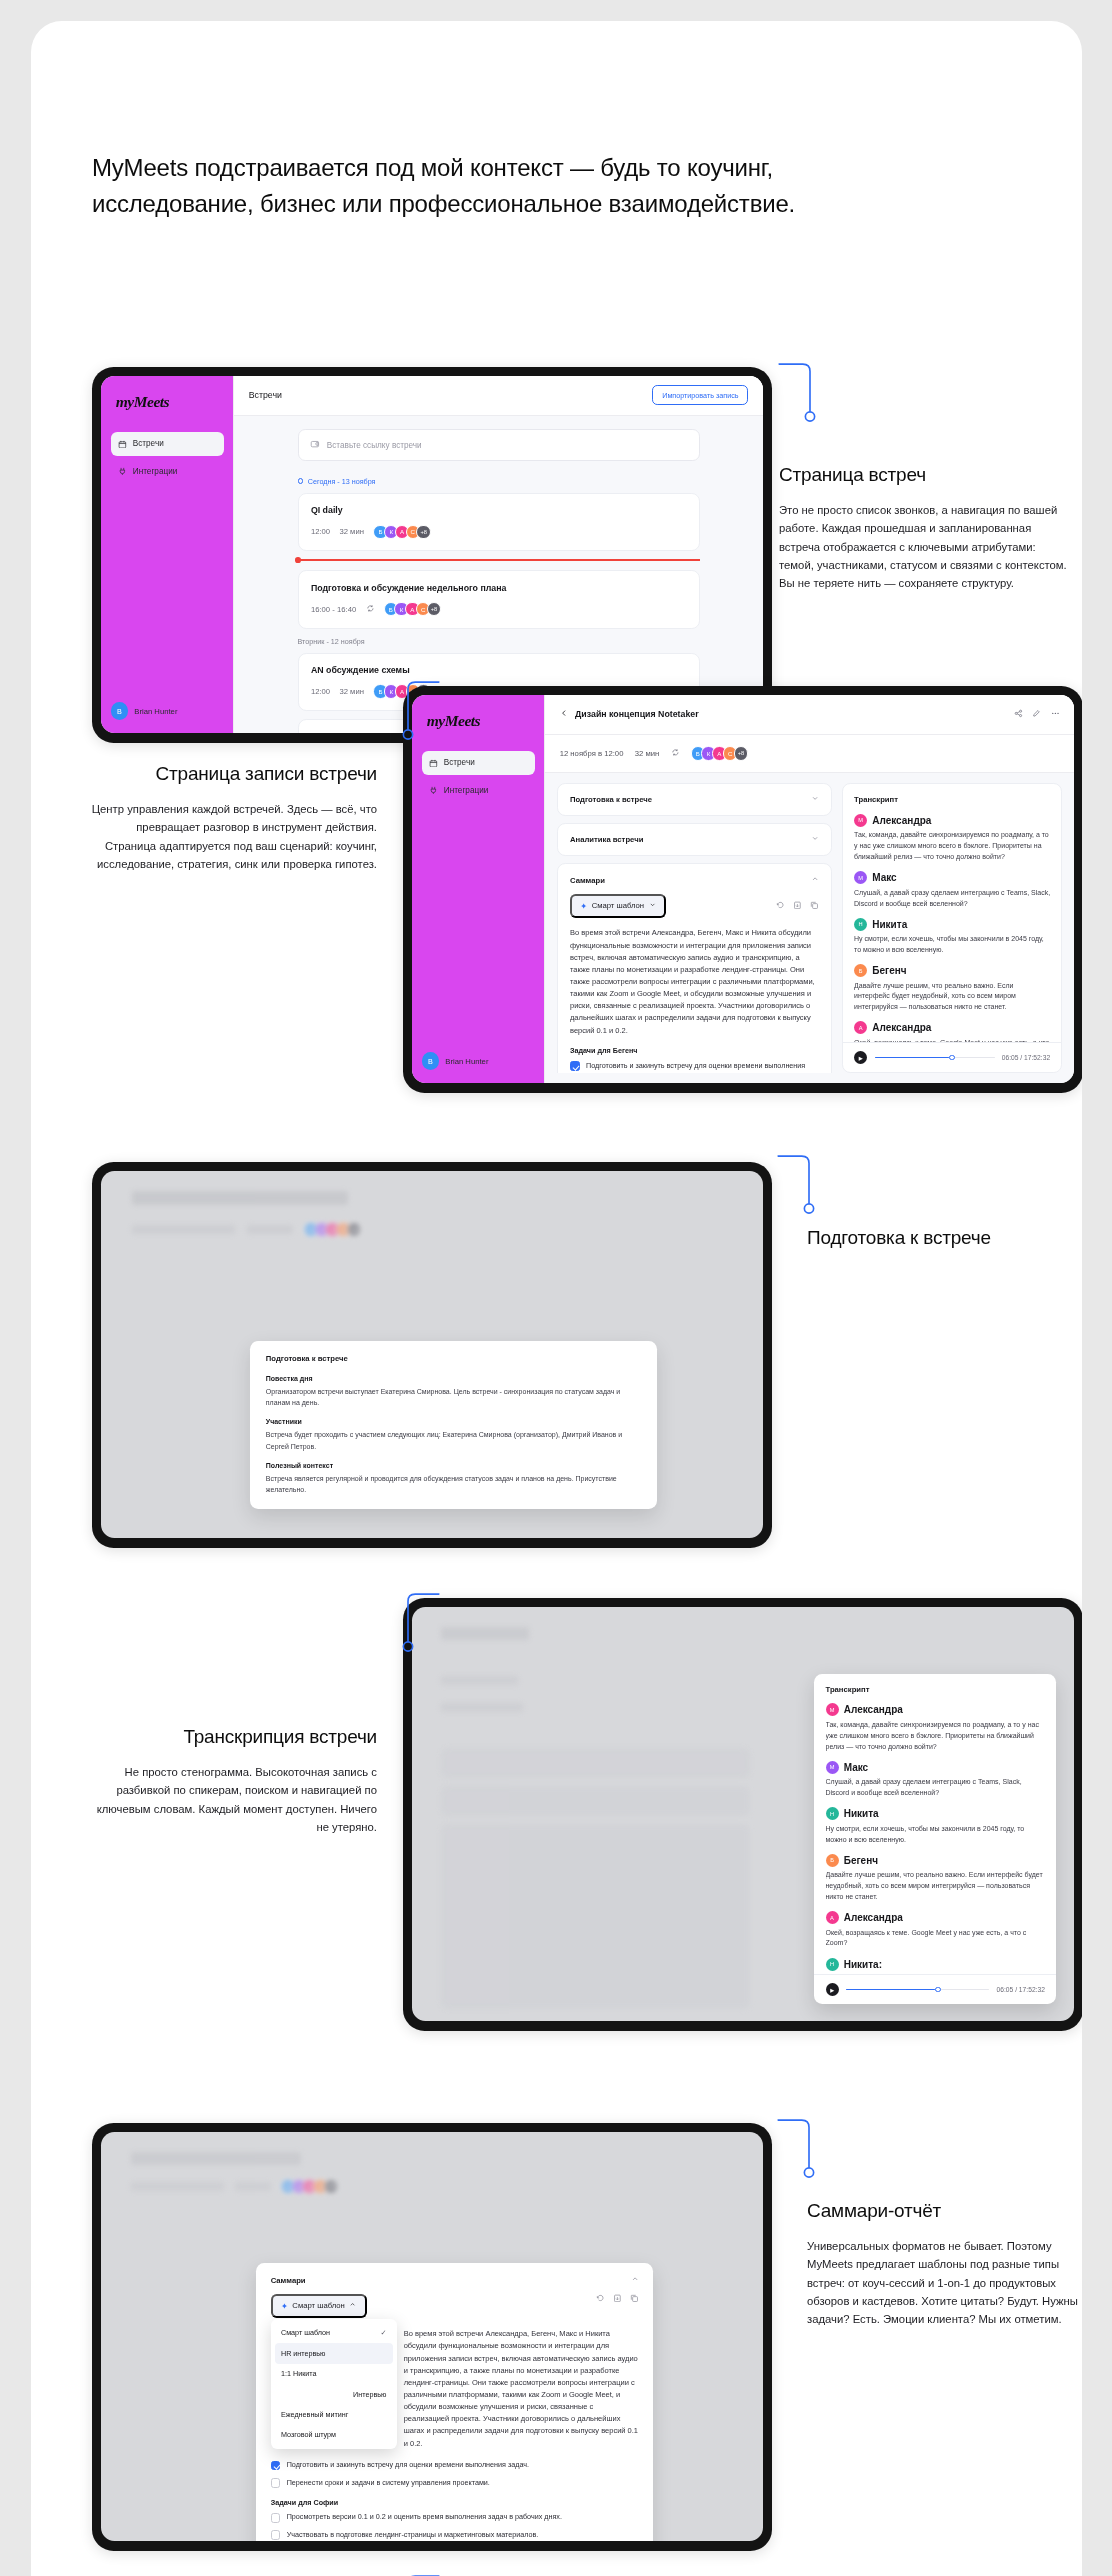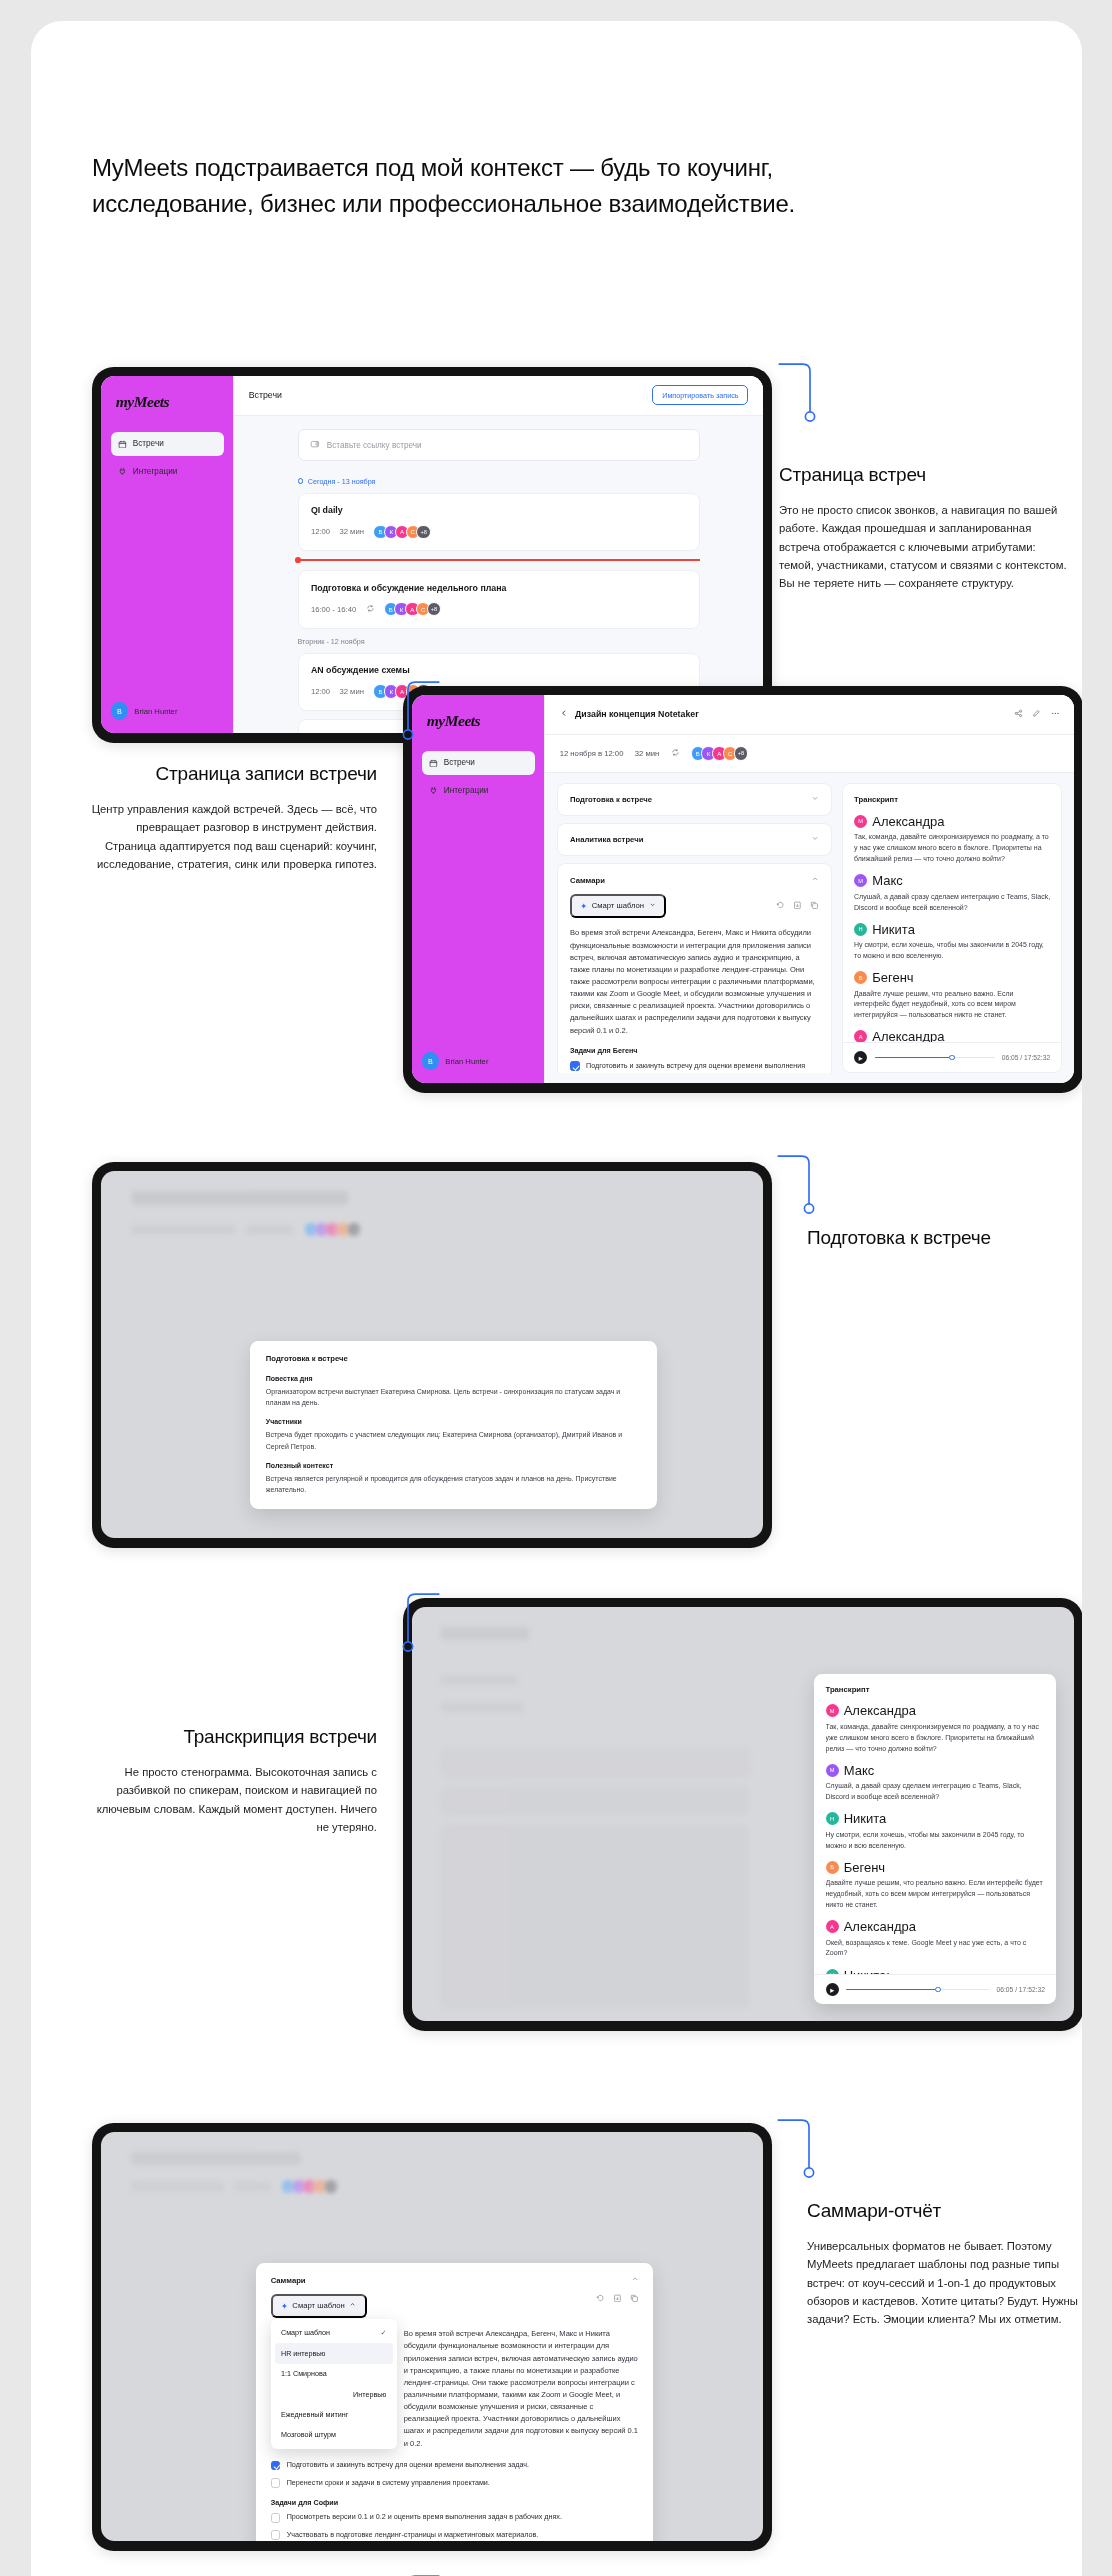--- a/index.html
+++ b/index.html
@@ -90,21 +90,21 @@
   .ghead{font-size:7.2px;font-weight:700;color:#17171b;margin:9.3px 0 5.7px;}
 
   
   .tpanel{background:#fff;border:0.5px solid #eceef3;border-radius:8.2px;padding:11.3px 11.3px 0;
           display:flex;flex-direction:column;height:100%;}
   .tpanel h4{font-size:7.7px;font-weight:700;color:#17171b;margin-bottom:9.3px;}
   .utt{margin-bottom:8.2px;}
   .uhead{display:flex;align-items:center;gap:5.2px;margin-bottom:3.6px;}
   .uhead .av2{width:13px;height:13px;border-radius:50%;color:#fff;font-size:5.7px;
      display:flex;align-items:center;justify-content:center;flex:0 0 13px;}
-  .uname2{font-size:13px;font-weight:400;color:#17171b;}
+  .uname2{font-size:10px;font-weight:700;color:#17171b;}
   .utext{font-size:7px;line-height:1.55;color:#3a3a44;}
   .player{border-top:0.5px solid #eceef3;margin:0 -11.3px;padding:7.7px 11.3px;display:flex;
      align-items:center;gap:7.2px;font-size:6.7px;color:#6b6b77;}
   .play{width:13.4px;height:13.4px;border-radius:50%;background:#1b1b20;color:#fff;font-size:5.2px;
      display:flex;align-items:center;justify-content:center;}
   .bar{flex:1;height:1.5px;background:#e5e6ec;border-radius:1px;position:relative;}
   .bar i{position:absolute;left:0;top:0;height:1.5px;width:62%;background:#2f6df6;border-radius:1px;}
   .bar b{position:absolute;left:62%;top:-2.1px;width:5.7px;height:5.7px;border-radius:50%;
      background:#fff;border:1.3px solid #2f6df6;}
 
@@ -629,21 +629,21 @@
                     <path d="M5 12l5-5 5 5"></path>
                   </svg></span>
             </button>
             <div style="position:absolute;left:0;top:25px;width:126px;background:#fff;border-radius:6.2px;
                         box-shadow:0 5.2px 17.5px rgba(0,0,0,.16);padding:4.1px;z-index:5;">
               <div style="display:flex;align-items:center;padding:5.7px 6.2px;font-size:7.2px;color:#17171b;border-radius:4.1px;">
                 <span>Смарт шаблон</span>
                 <span style="margin-left:auto;color:#5a5a66">✓</span>
               </div>
               <div style="padding:5.7px 6.2px;font-size:7.2px;color:#17171b;background:#f1f3f9;border-radius:4.1px;">HR интервью</div>
-              <div style="padding:5.7px 6.2px;font-size:7.2px;color:#17171b;border-radius:4.1px;">1:1 Смирнова</div>
+              <div style="padding:5.7px 6.2px;font-size:7.2px;color:#17171b;border-radius:4.1px;">1:1 Никита</div>
               <div style="padding:5.7px 6.2px;font-size:7.2px;color:#17171b;border-radius:4.1px;text-align:right;">Интервью</div>
               <div style="padding:5.7px 6.2px;font-size:7.2px;color:#17171b;border-radius:4.1px;">Ежедневный митинг</div>
               <div style="padding:5.7px 6.2px;font-size:7.2px;color:#17171b;border-radius:4.1px;">Мозговой штурм</div>
             </div>
           </div>
           <span class="tools" style="margin-left:auto">
             <span>
               <svg width="8.8" height="8.8" viewBox="0 0 20 20" fill="none" stroke="#8a8a96" stroke-width="1.6">
                 <path d="M4 9a6 6 0 1 1 1.8 4.3"></path>
                   <path d="M3 5v4h4"></path>

